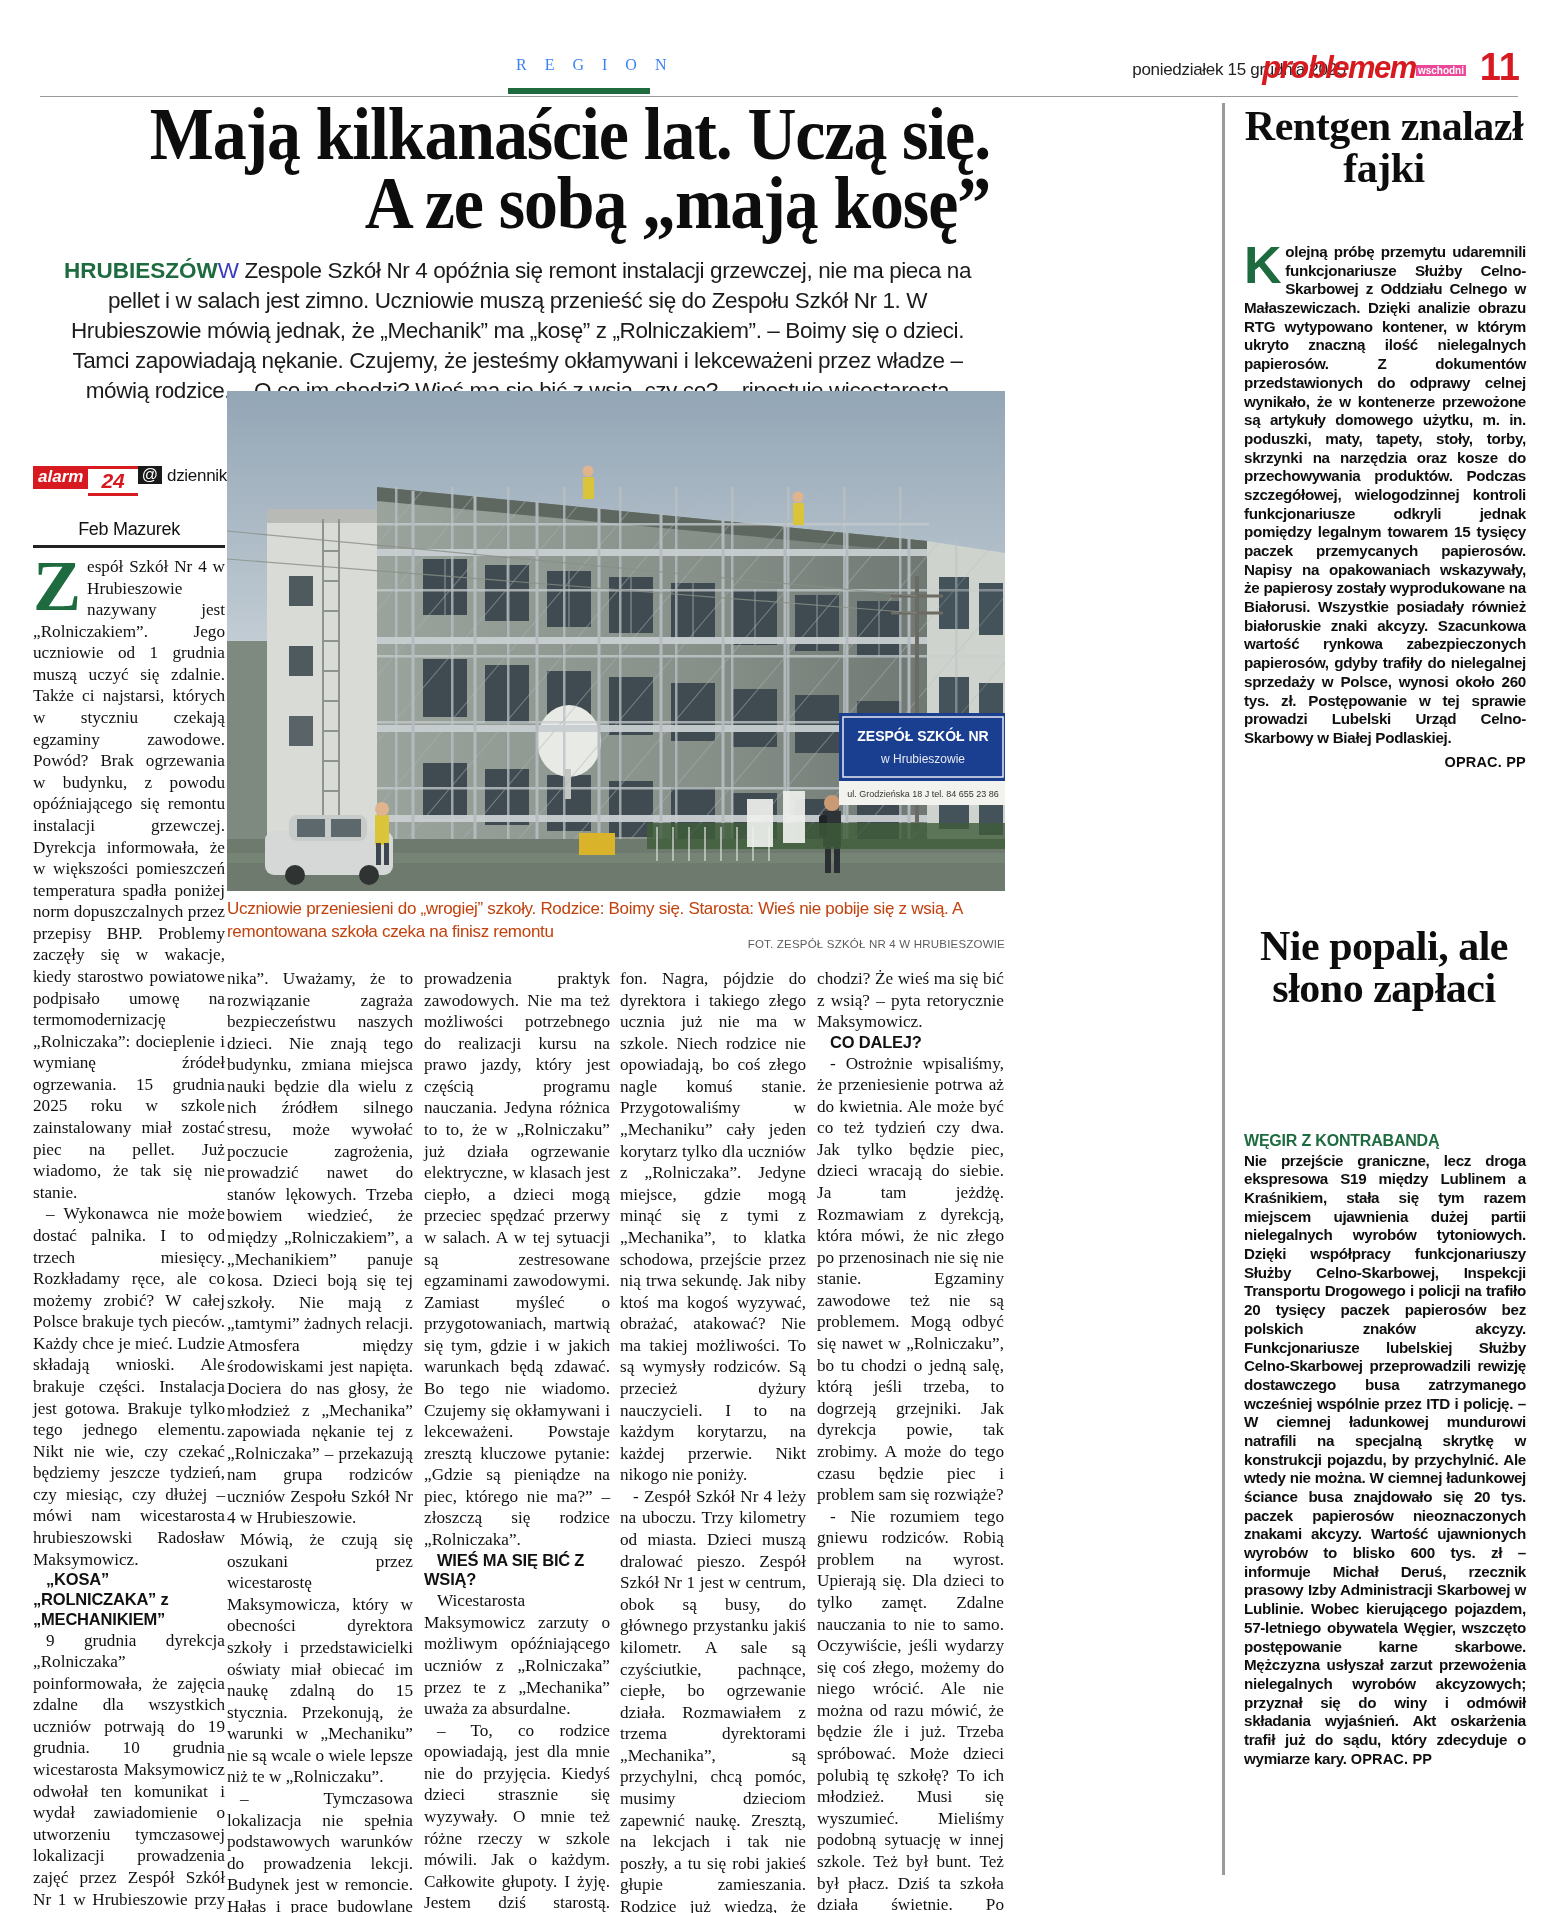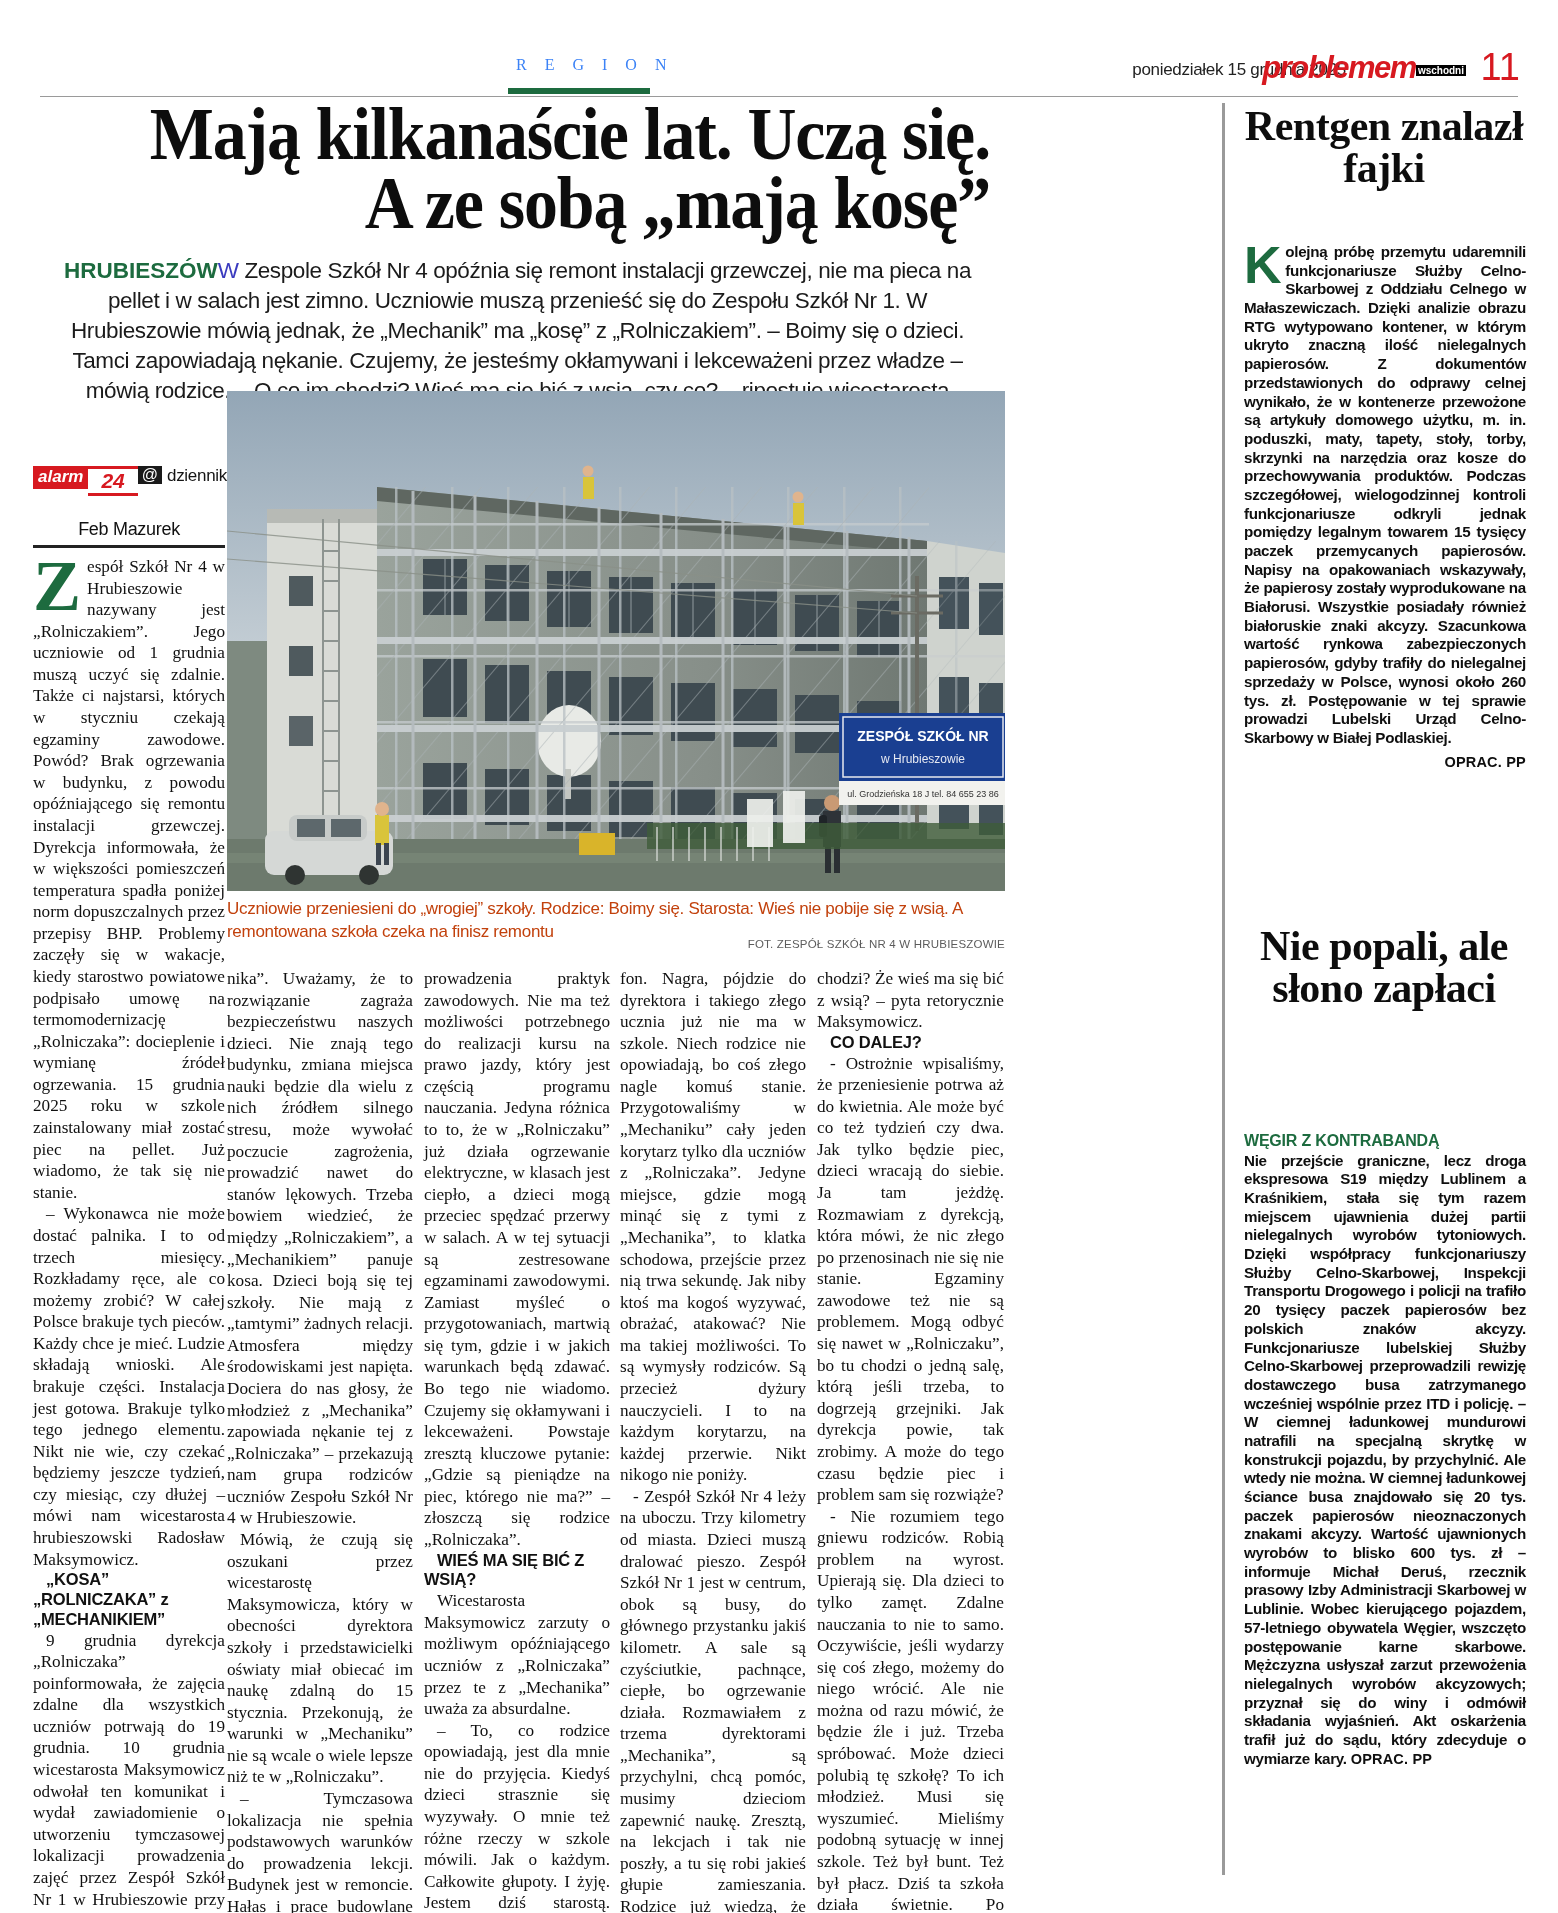--- a/index.html
+++ b/index.html
@@ -63,35 +63,35 @@
     right: 92px; top: 50px;
     font-family: "Liberation Sans", sans-serif;
     font-weight: bold;
     font-style: italic;
     font-size: 31px;
     color: #d71920;
     letter-spacing: -1.5px;
   }
   .masthead .mh-block {
     display: inline-block;
-    background: #000000;
+    background: #ec4899;
     color: #fff;
     padding: 0 2px;
     font-size: 10px;
     vertical-align: 4px;
     letter-spacing: 0;
     font-style: normal;
   }
   .pagenum {
     position: absolute;
     right: 38px; top: 46px;
     font-family: "Liberation Sans", sans-serif;
     font-size: 38px;
     color: #d71920;
-    font-weight: 400;
+    font-weight: 700;
   }
 
   
   .headline {
     position: absolute;
     left: 40px; top: 100px;
     width: 950px;
     text-align: right;
     font-family: "Liberation Serif", serif;
     font-weight: bold;

